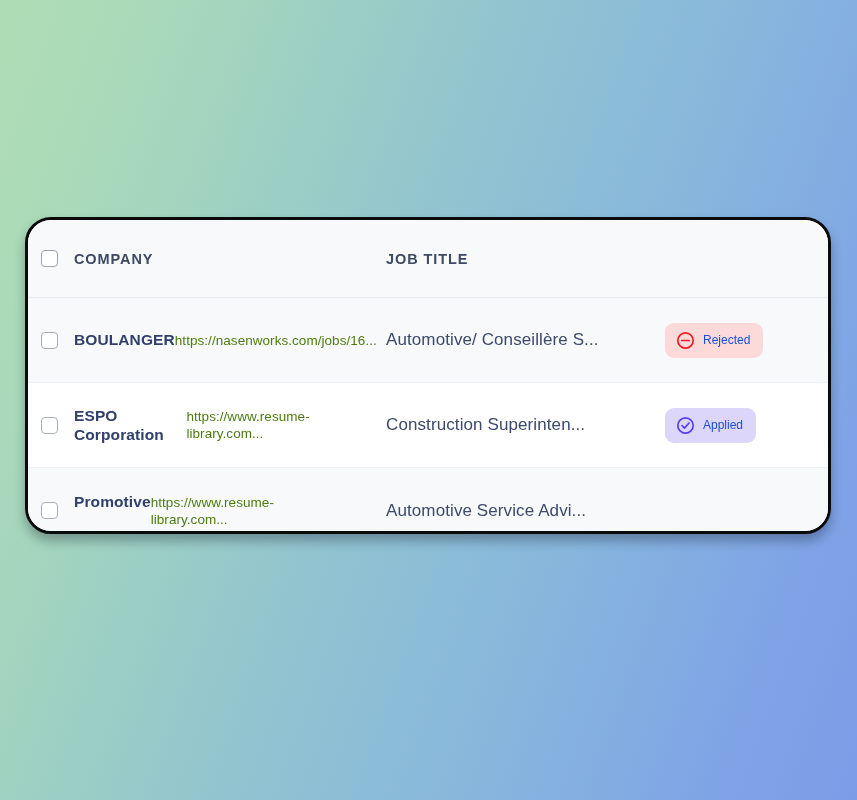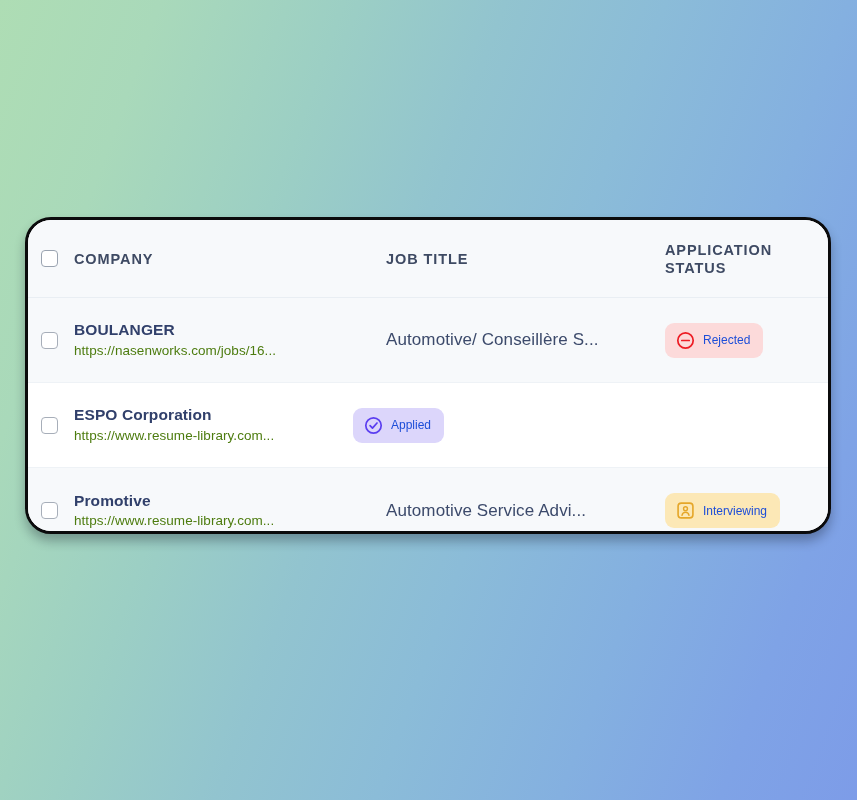--- a/index.html
+++ b/index.html
@@ -106,21 +106,20 @@
   }
   .row.plain {
     background: #ffffff;
   }
   .row:last-child {
     border-bottom: none;
   }
 
   .company-cell {
     display: flex;
-    flex-direction: column;
   }
   .company-name {
     font-size: 15.5px;
     font-weight: bold;
     color: #31406b;
     line-height: 1.25;
     letter-spacing: 0.1px;
   }
   .company-url {
     font-size: 13.5px;
@@ -167,23 +166,20 @@
 <div class="card">
 
   <div class="table-header">
     <div class="col-company">
       <div class="checkbox"></div>
       <span class="th">COMPANY</span>
     </div>
     <div class="col-title">
       <span class="th">JOB TITLE</span>
     </div>
-    <div class="col-status">
-      <span class="th">APPLICATION STATUS</span>
-    </div>
   </div>
 
   <div class="row alt">
     <div class="col-company">
       <div class="checkbox row-cb"></div>
       <div class="company-cell">
         <span class="company-name">BOULANGER</span>
         <span class="company-url">https://nasenworks.com/jobs/16...</span>
       </div>
     </div>
@@ -202,20 +198,23 @@
   </div>
 
   <div class="row plain">
     <div class="col-company">
       <div class="checkbox row-cb"></div>
       <div class="company-cell">
         <span class="company-name">ESPO Corporation</span>
         <span class="company-url">https://www.resume-library.com...</span>
       </div>
     </div>
+    <div class="col-title">
+      <span class="job-title">Construction Superinten...</span>
+    </div>
     <div class="col-status">
       <span class="badge badge-applied">
         <svg class="badge-icon" viewBox="0 0 20 20">
           <circle cx="10" cy="10" r="8.1" fill="none" stroke="#5b3ef0" stroke-width="1.8"></circle>
           <path d="M6.4 10.2 L8.9 12.7 L13.7 7.4" fill="none" stroke="#5b3ef0" stroke-width="1.8" stroke-linecap="round" stroke-linejoin="round"></path>
         </svg>
         <span>Applied</span>
       </span>
     </div>
   </div>
@@ -224,25 +223,15 @@
     <div class="col-company">
       <div class="checkbox row-cb"></div>
       <div class="company-cell">
         <span class="company-name">Promotive</span>
         <span class="company-url">https://www.resume-library.com...</span>
       </div>
     </div>
     <div class="col-title">
       <span class="job-title">Automotive Service Advi...</span>
     </div>
-    <div class="col-status">
-      <span class="badge badge-interviewing">
-        <svg class="badge-icon" viewBox="0 0 20 20">
-          <rect x="2.2" y="2.2" width="15.6" height="15.6" rx="3.4" fill="none" stroke="#e5a629" stroke-width="1.7"></rect>
-          <circle cx="10" cy="8.1" r="2.05" fill="none" stroke="#e5a629" stroke-width="1.5"></circle>
-          <path d="M6.3 15.1 C6.9 12.6 9.0 11.9 10 11.9 C11.0 11.9 13.1 12.6 13.7 15.1" fill="none" stroke="#e5a629" stroke-width="1.5" stroke-linecap="round"></path>
-        </svg>
-        <span>Interviewing</span>
-      </span>
-    </div>
   </div>
 
 </div>
 
 </body></html>

